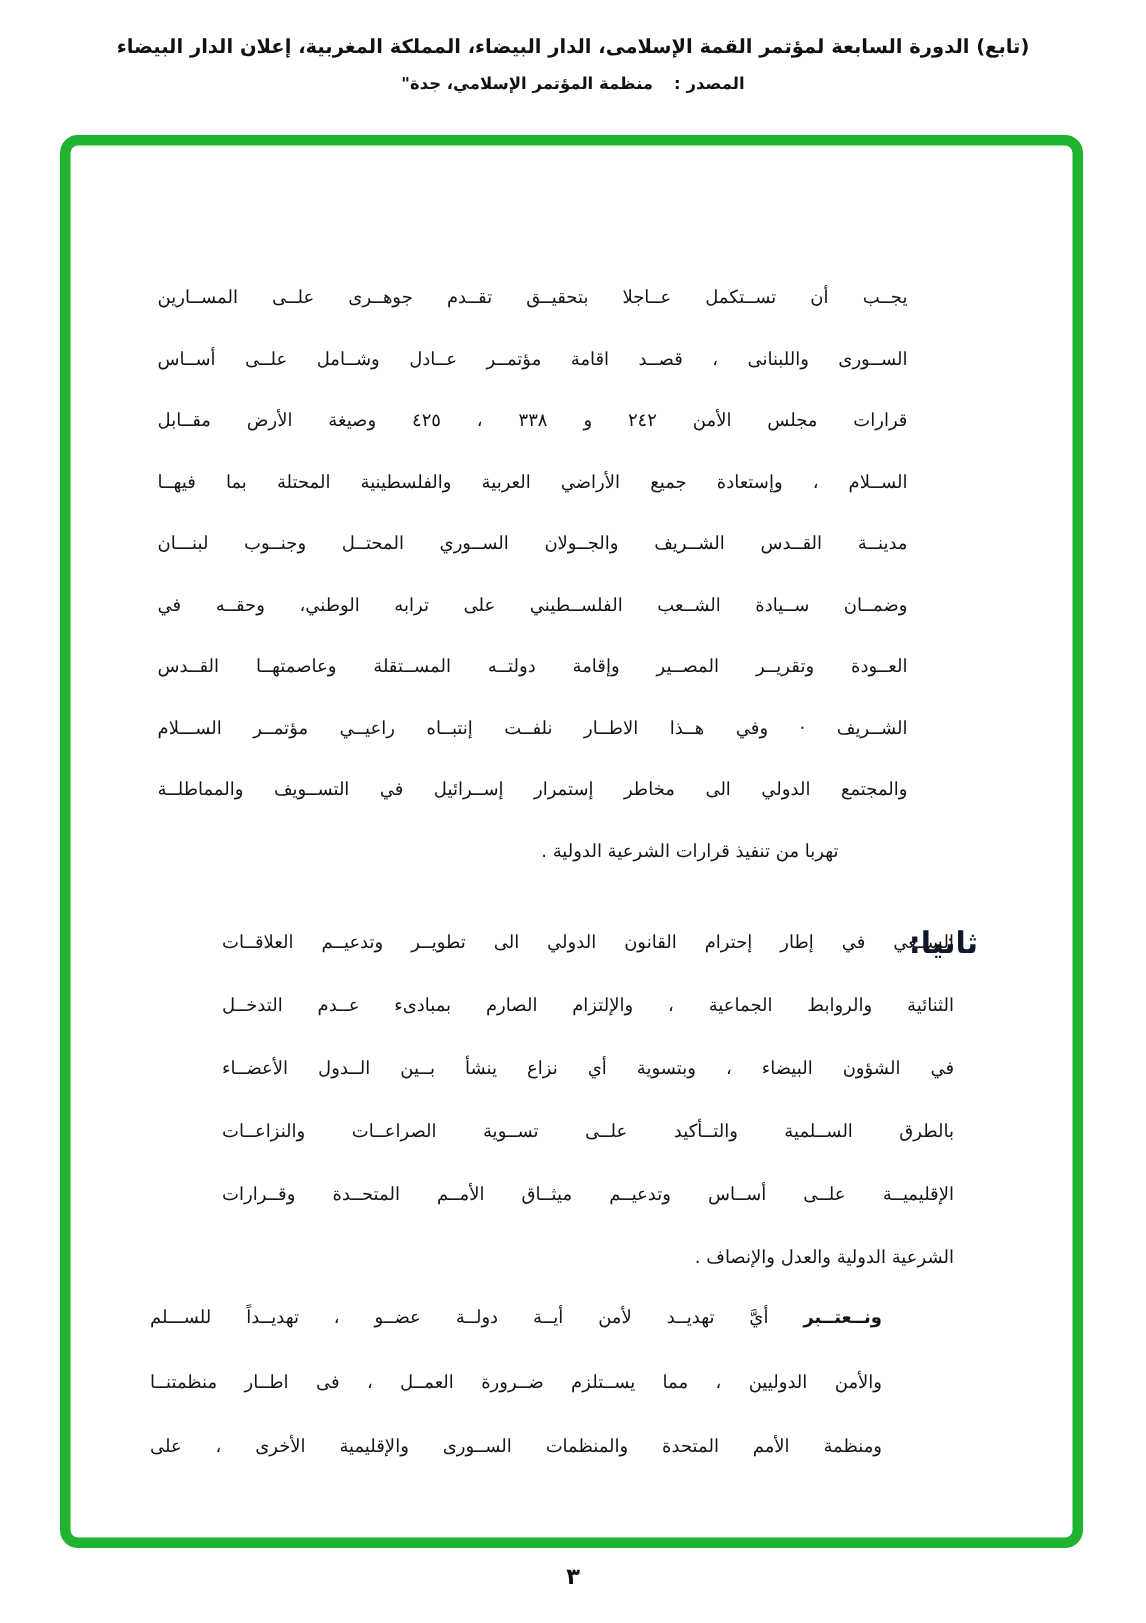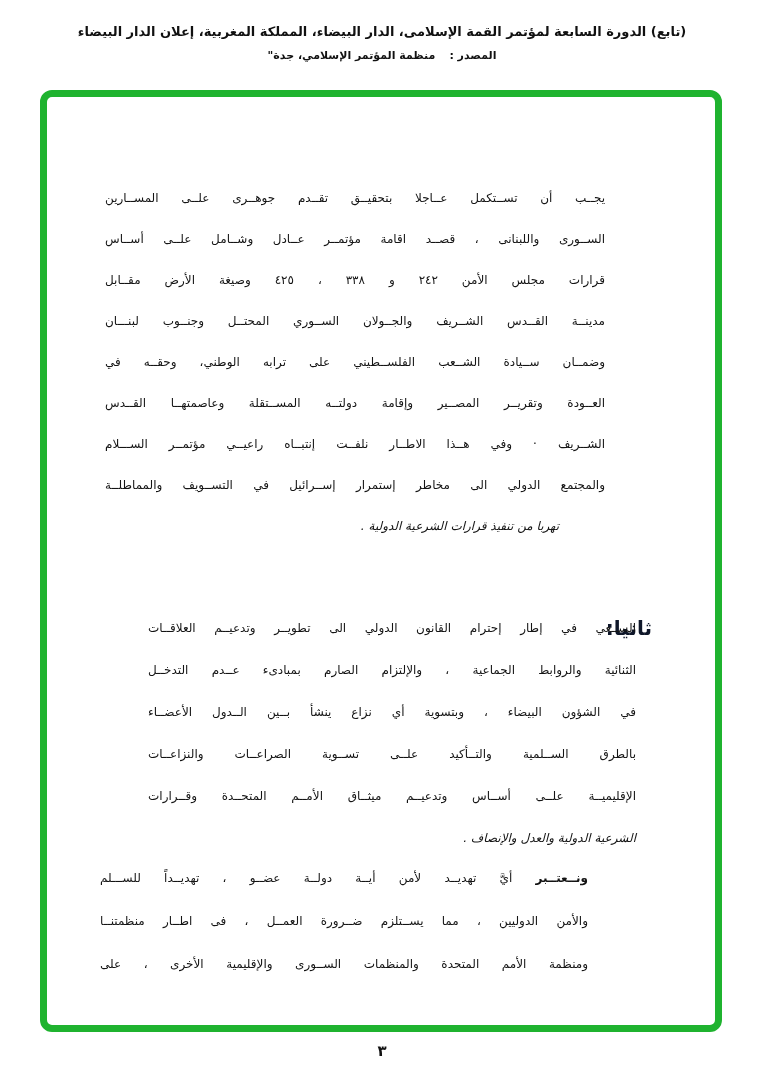--- a/index.html
+++ b/index.html
@@ -23,21 +23,21 @@
     direction:rtl; font-size:12px; color:#141414;
     text-align:justify; text-align-last:justify; -moz-text-align-last:justify;
     overflow:visible; white-space:normal;
   }
   .p1 { left:105px; top:178px; width:500px; }
   .p1 .line { height:41px; line-height:41px; }
   .s2body { left:100px; top:607px; width:488px;margin-left:48px; }
   .s2body .line { height:42px; line-height:42px; }
   .p3 { left:100px; top:857px; width:488px; }
   .p3 .line { height:43px; line-height:43px; }
-  .line.end { text-align:left; text-align-last:right;font-style:italic; -moz-text-align-last:right; }
+  .line.end { text-align:left; text-align-last:right; -moz-text-align-last:right; }
   .line.indent { padding-right:46px; }
   .s2label {
     position:absolute; top:607px; right:112px; height:42px; line-height:42px;
     direction:rtl; font-size:20px; font-weight:bold; white-space:nowrap; color:#0f172a;
   }
   .b { font-weight:bold; }
   .pagenum {
     position:absolute; top:1042px; left:0; right:0; text-align:center;
     font-size:15px; font-weight:bold; color:#111;
   }
@@ -52,20 +52,21 @@
   <div class="hdr hdr2">
     <span class="src-label">المصدر :</span><span>منظمة المؤتمر الإسلامي، جدة"</span>
   </div>
 
   <div id="frame" style="border-color: rgb(31, 179, 47);"></div>
 
   <div class="textblock p1">
     <div class="line">يجــب أن تســتكمل عــاجلا بتحقيــق تقــدم جوهــرى علــى المســارين</div>
     <div class="line">الســورى واللبنانى ، قصــد اقامة مؤتمــر عــادل وشــامل علــى أســاس</div>
     <div class="line">قرارات مجلس الأمن ٢٤٢ و ٣٣٨ ، ٤٢٥ وصيغة الأرض مقــابل</div>
+    <div class="line">الســلام ، وإستعادة جميع الأراضي العربية والفلسطينية المحتلة بما فيهــا</div>
     <div class="line">مدينــة القــدس الشــريف والجــولان الســوري المحتــل وجنــوب لبنـــان</div>
     <div class="line">وضمــان ســيادة الشــعب الفلســطيني على ترابه الوطني، وحقــه في</div>
     <div class="line">العــودة وتقريــر المصــير وإقامة دولتــه المســتقلة وعاصمتهــا القــدس</div>
     <div class="line">الشــريف ·  وفي هــذا الاطــار نلفــت إنتبــاه راعيــي مؤتمــر الســـلام</div>
     <div class="line">والمجتمع الدولي الى مخاطر إستمرار إســرائيل في التســويف والمماطلــة</div>
     <div class="line end indent">تهربا من تنفيذ قرارات الشرعية الدولية .</div>
   </div>
 
   <div class="s2label">ثانيا:</div>
 

